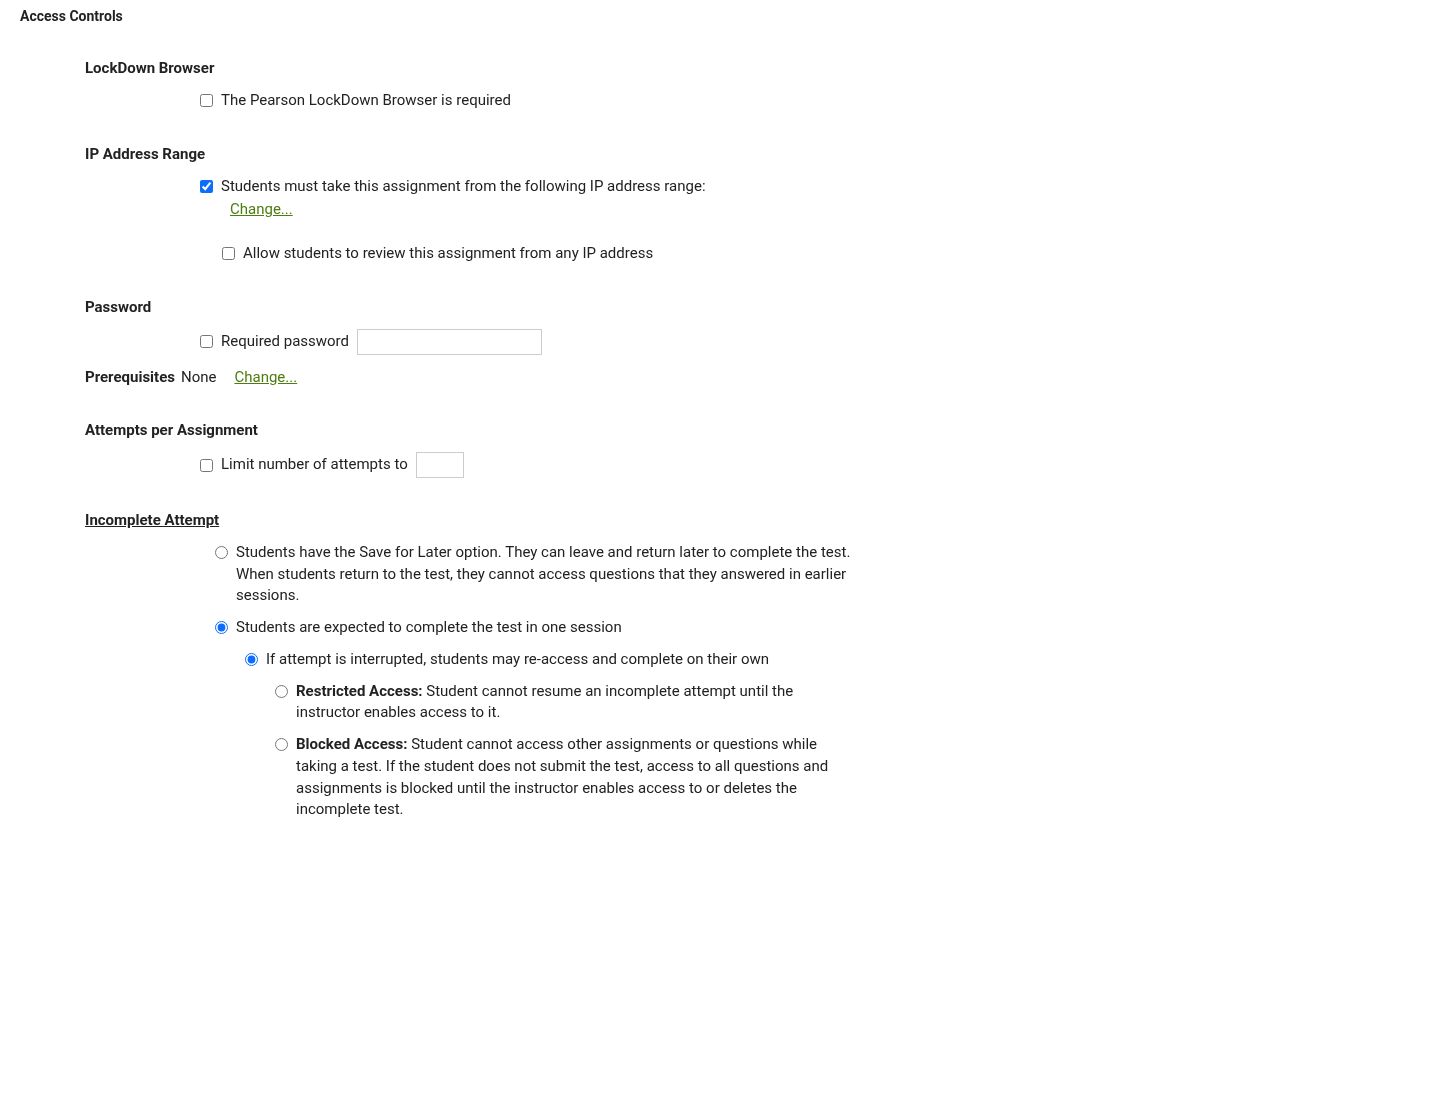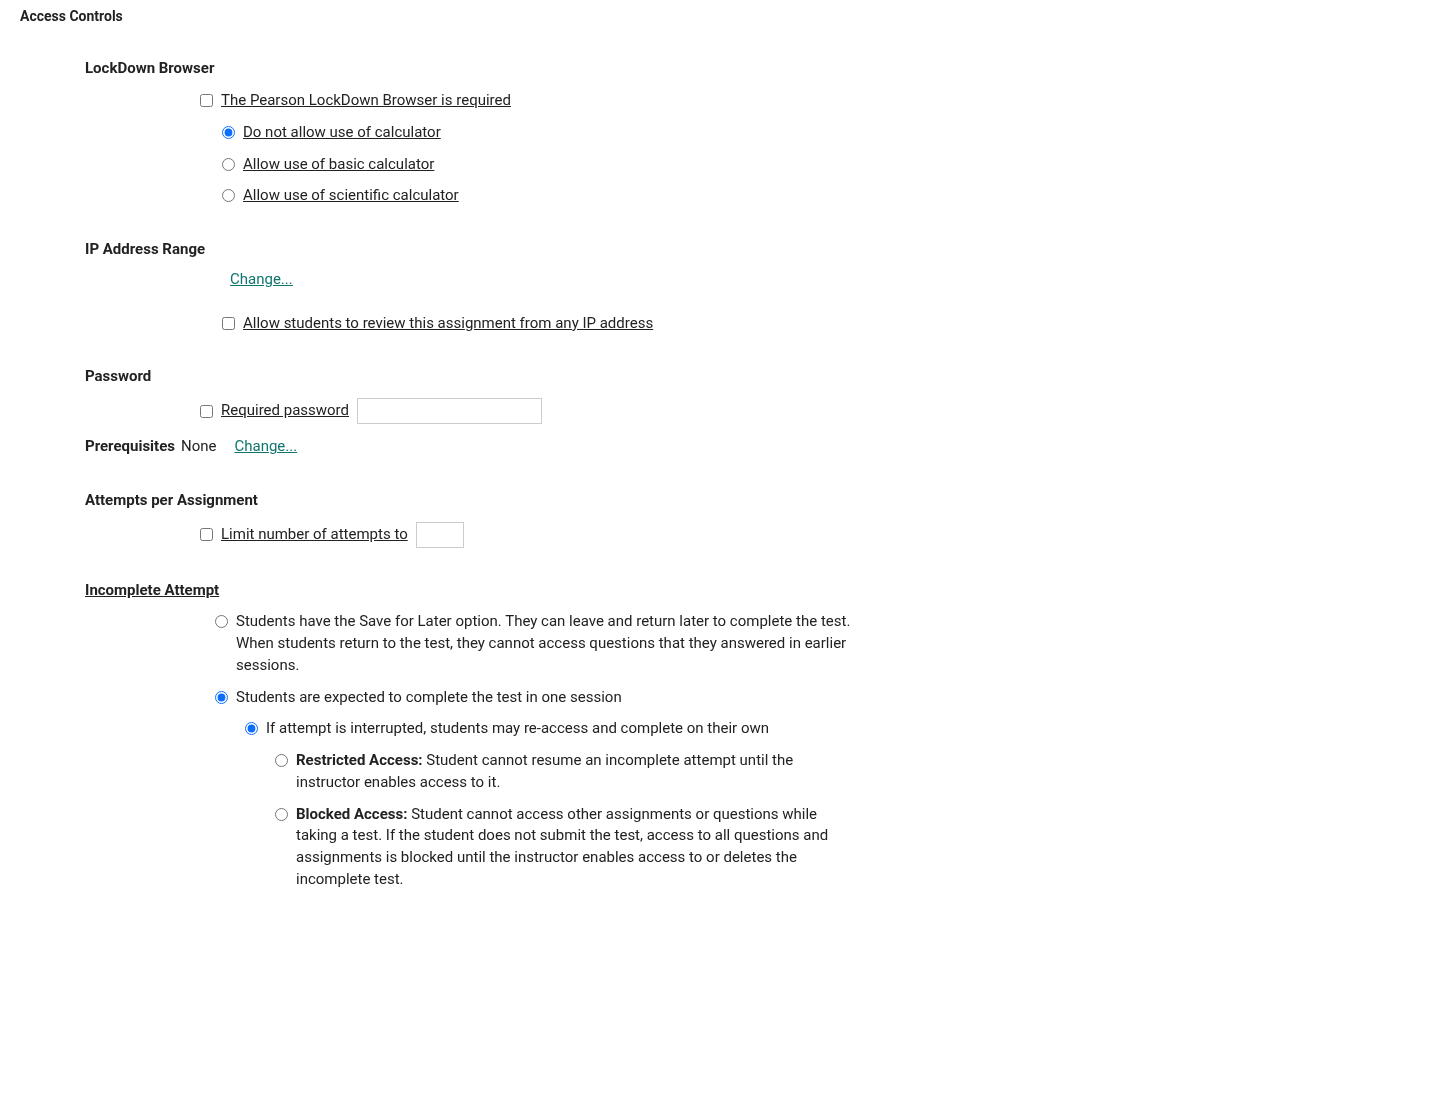--- a/index.html
+++ b/index.html
@@ -17,21 +17,21 @@
       font-weight: 700;
       margin-bottom: 20px;
     }
     .sub-heading {
       font-size: 15px;
       font-weight: 700;
       margin-top: 32px;
       margin-bottom: 10px;
     }
     .indent-heading { padding-left: 65px; }
-    .content-block { padding-left: 180px; text-decoration: underline; }
+    .content-block { padding-left: 180px; }
     .content-block-2 { padding-left: 195px; }
 
     .field-row {
       display: flex;
       align-items: flex-start;
       margin-bottom: 10px;
       gap: 8px;
     }
     .field-row.inline { align-items: center; }
     .field-row input[type=checkbox],
@@ -41,21 +41,21 @@
       width: 13px;
       height: 13px;
       accent-color: #0d6efd;
     }
     .field-row .lbl { flex: 1; }
     .nested { padding-left: 22px; }
     .nested-2 { padding-left: 30px; }
     .nested-3 { padding-left: 30px; }
 
     a.link {
-      color: #0f766e;
+      color: #4d7c0f;
       text-decoration: underline;
       cursor: pointer;
     }
     .inline-gap { display: inline-block; margin-left: 18px; }
 
     input.text-input {
       border: 1px solid #ccc;
       height: 26px;
       padding: 2px 6px;
       font-size: 14px;
@@ -86,40 +86,30 @@
 <h2 class="section-title">Access Controls</h2>
 
 <div class="indent-heading">
   <div class="sub-heading">LockDown Browser</div>
 </div>
 <div class="content-block">
   <div class="field-row">
     <input type="checkbox" style="">
     <span class="lbl">The Pearson LockDown Browser is required</span>
   </div>
-  <div class="nested">
-    <div class="field-row">
-      <input type="radio" name="calc" checked="" style="">
-      <span class="lbl">Do not allow use of calculator</span>
-    </div>
-    <div class="field-row">
-      <input type="radio" name="calc" style="">
-      <span class="lbl">Allow use of basic calculator</span>
-    </div>
-    <div class="field-row">
-      <input type="radio" name="calc" style="">
-      <span class="lbl">Allow use of scientific calculator</span>
-    </div>
-  </div>
 </div>
 
 <div class="indent-heading">
   <div class="sub-heading">IP Address Range</div>
 </div>
 <div class="content-block">
+  <div class="field-row" style="margin-bottom:4px;">
+    <input type="checkbox" checked="" style="">
+    <span class="lbl">Students must take this assignment from the following IP address range:</span>
+  </div>
   <div class="ip-change">
     <a class="link">Change...</a>
   </div>
   <div class="field-row" style="padding-left:22px;">
     <input type="checkbox" style="">
     <span class="lbl">Allow students to review this assignment from any IP address</span>
   </div>
 </div>
 
 <div class="indent-heading">

